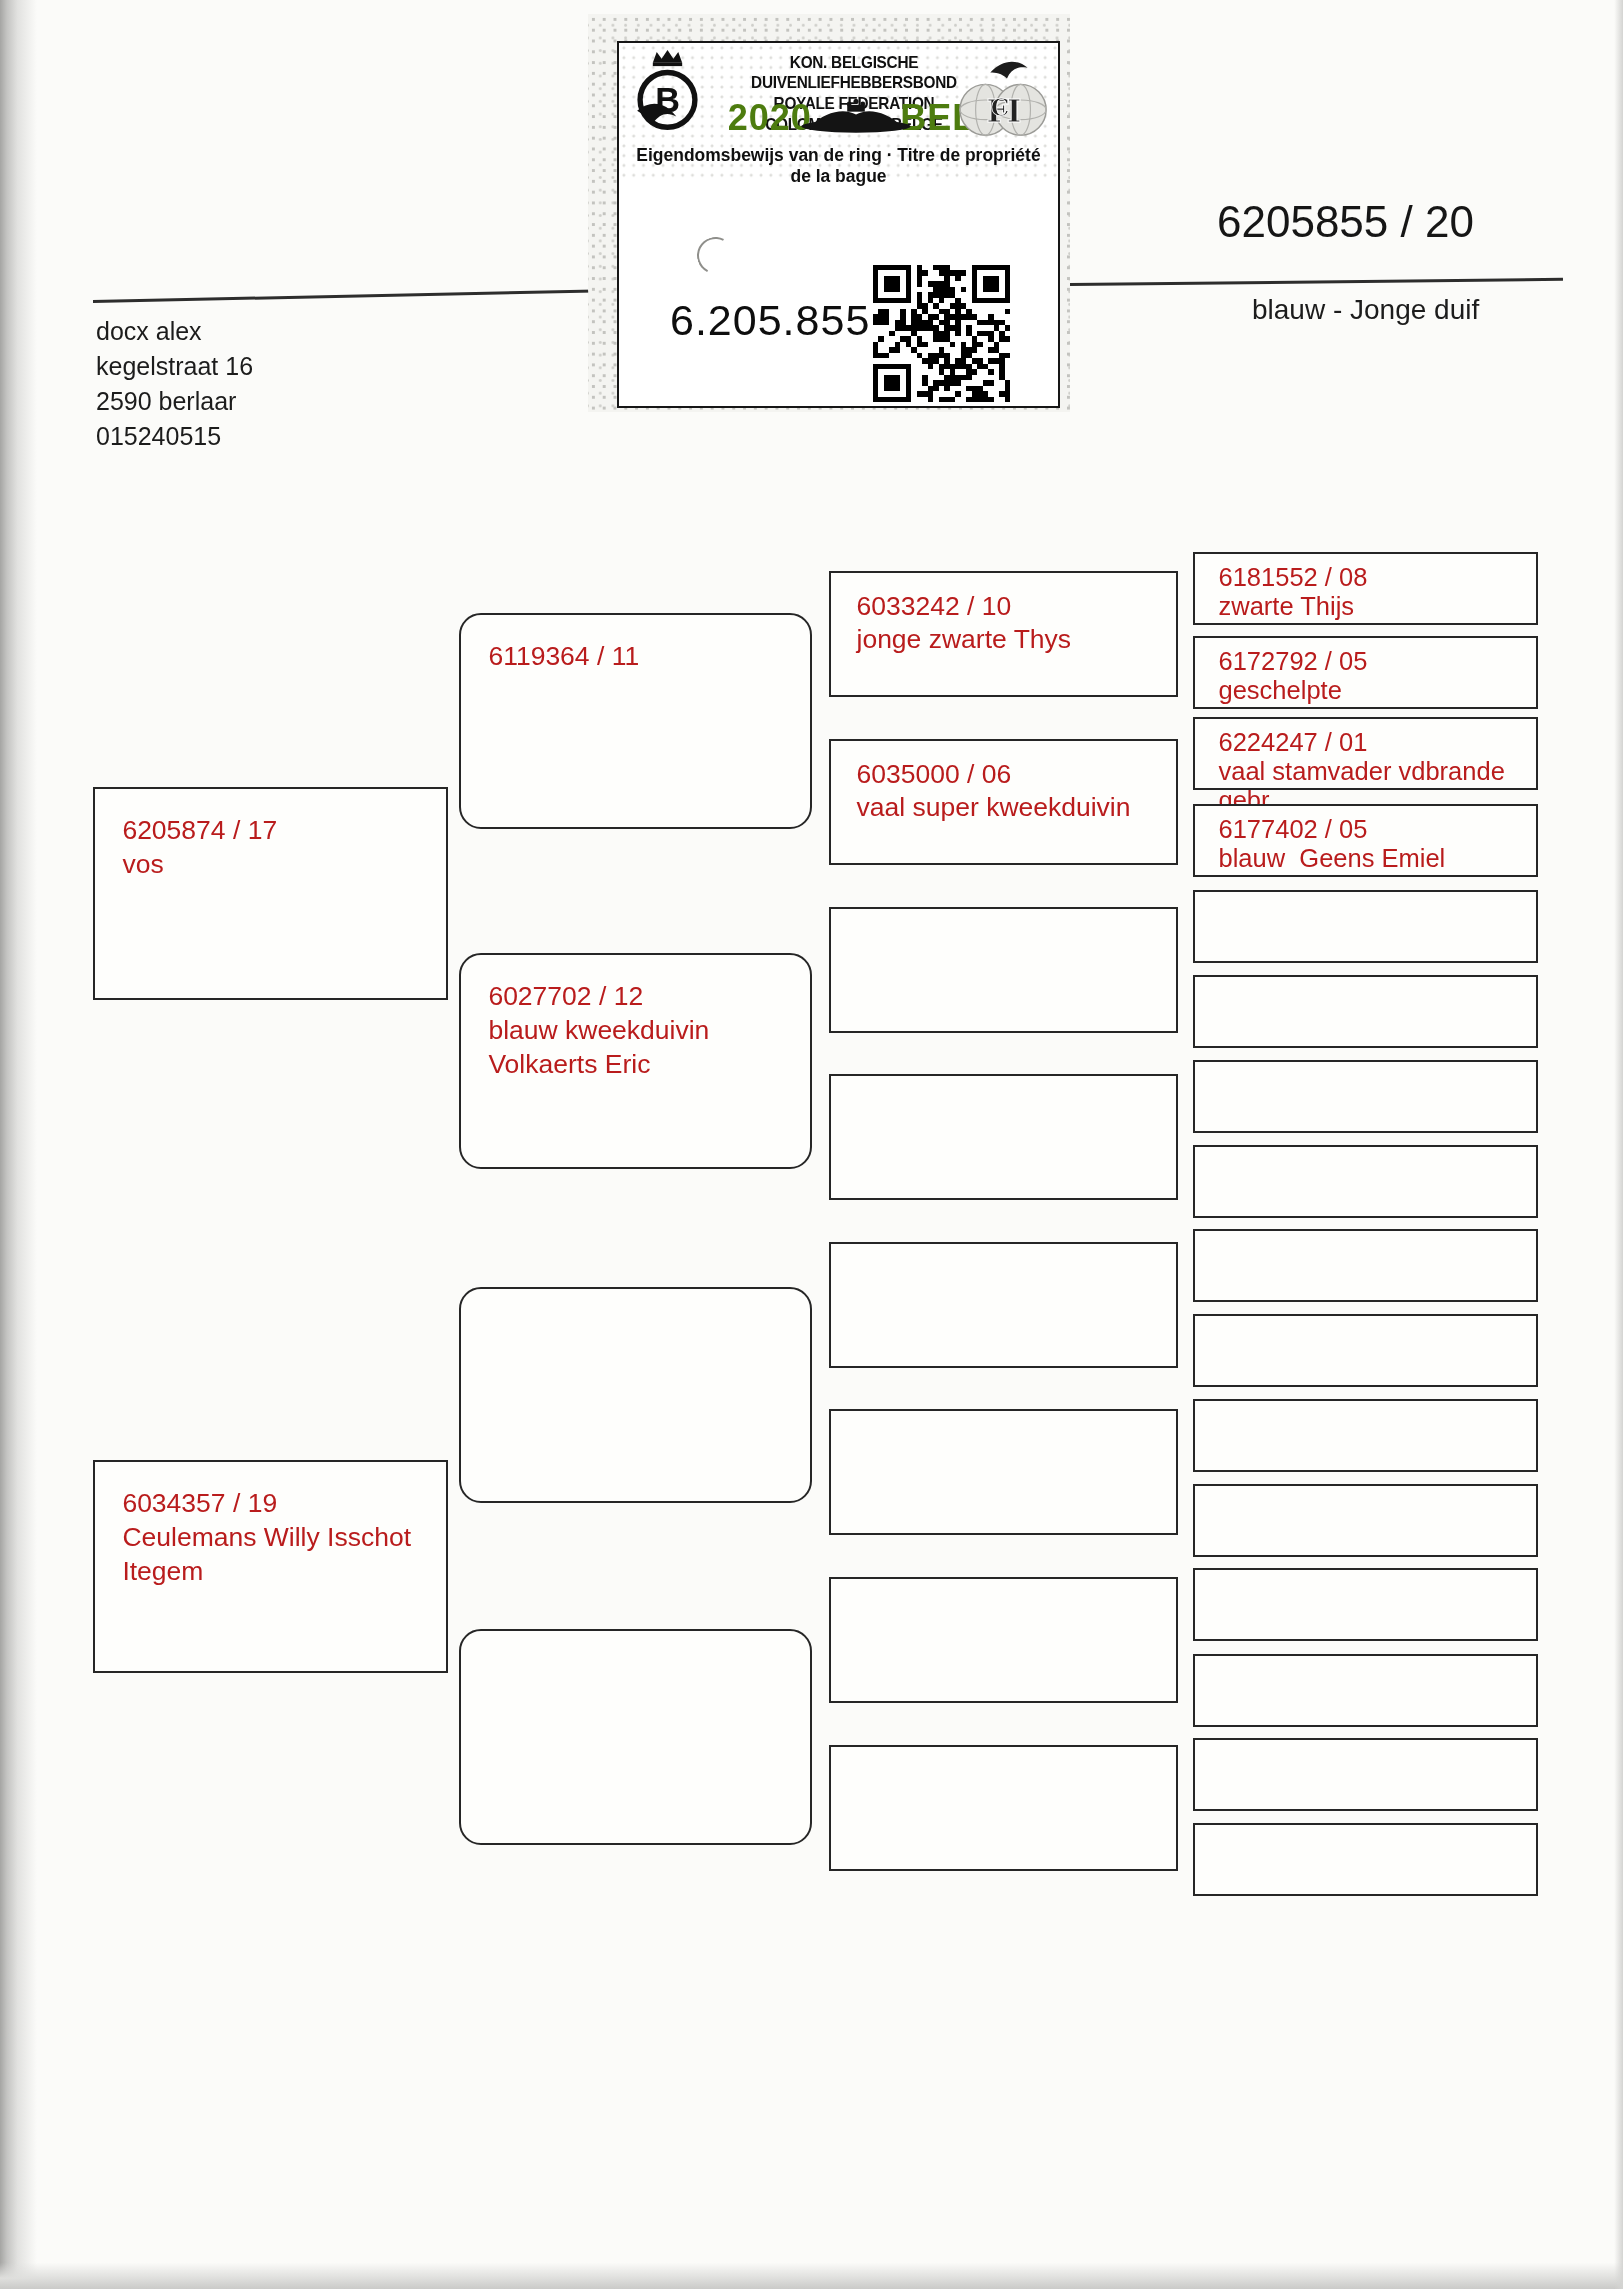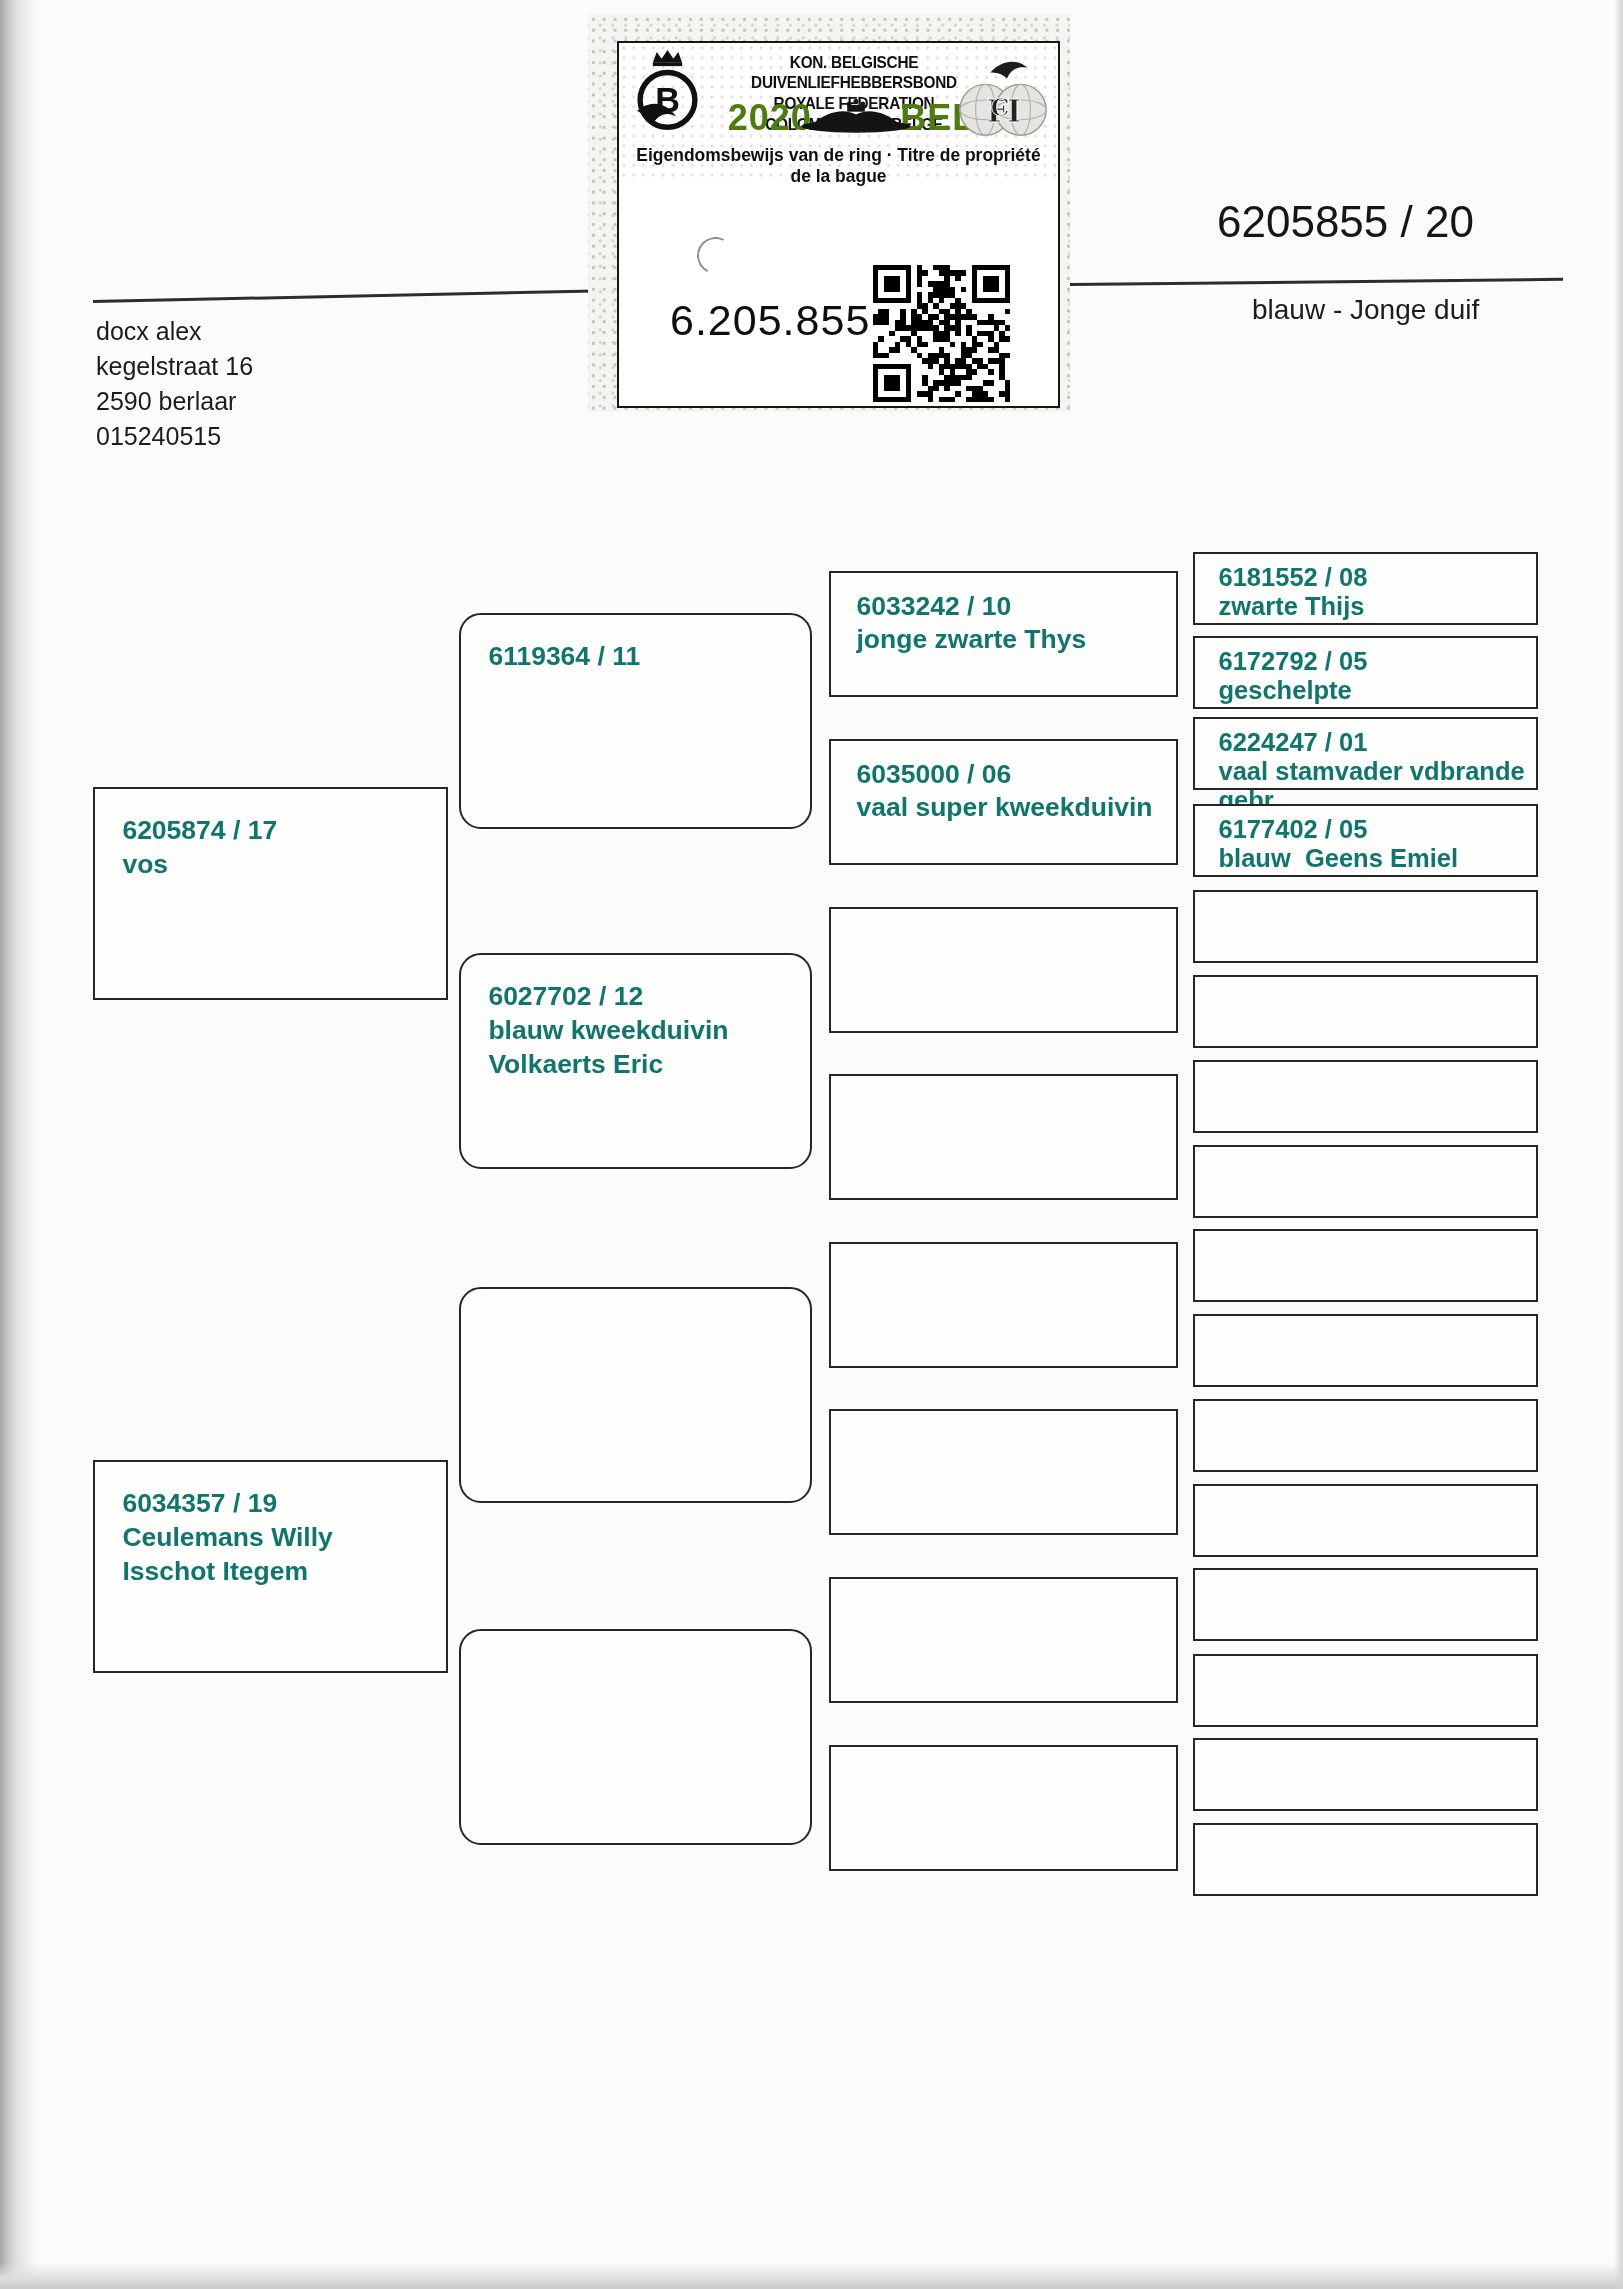--- a/index.html
+++ b/index.html
@@ -50,21 +50,21 @@
   .subtitle { position:absolute; left:2px; top:102px; width:435px; text-align:center;
     font-size:18px; font-weight:bold; color:#101010; transform:scaleX(.97); }
   .hole { position:absolute; left:78px; top:194px; width:33px; height:33px; border-radius:50%;
     border:2.5px solid #8f8f8b; border-right-color:transparent; border-bottom-color:transparent;
     transform:rotate(-18deg); }
   .ring-big { position:absolute; left:51px; top:253px; font-size:43px; letter-spacing:1px; color:#0e0e0e; }
   .qr { position:absolute; left:251px; top:222px; width:143px; height:137px; }
 
   
   .pbox { position:absolute; box-sizing:border-box; background:#fefefc;
-    border:2.5px solid #262626; color:#0f766e;font-weight:bold; }
+    border:2.5px solid #262626; color:#b91c1c; }
   .pbox .desc { white-space:pre-wrap; }
   .g1 { width:355px; height:213px; padding:23.5px 13.7px 0 27.4px; font-size:26.5px; line-height:34px; }
   .g2 { width:353px; height:216px; padding:23.5px 13.7px 0 27.4px; font-size:26.5px; line-height:34px;border-radius:22px; }
   .g3 { width:349px; height:126px; padding:16.7px 11.8px 0 25.5px; font-size:26.5px; line-height:33px; }
   .g4 { width:345px; height:73px;  padding:8.8px 9.8px 0 23.5px;  font-size:25.5px; line-height:29px; }
 </style>
 </head>
 <body>
 
 <div class="page">

